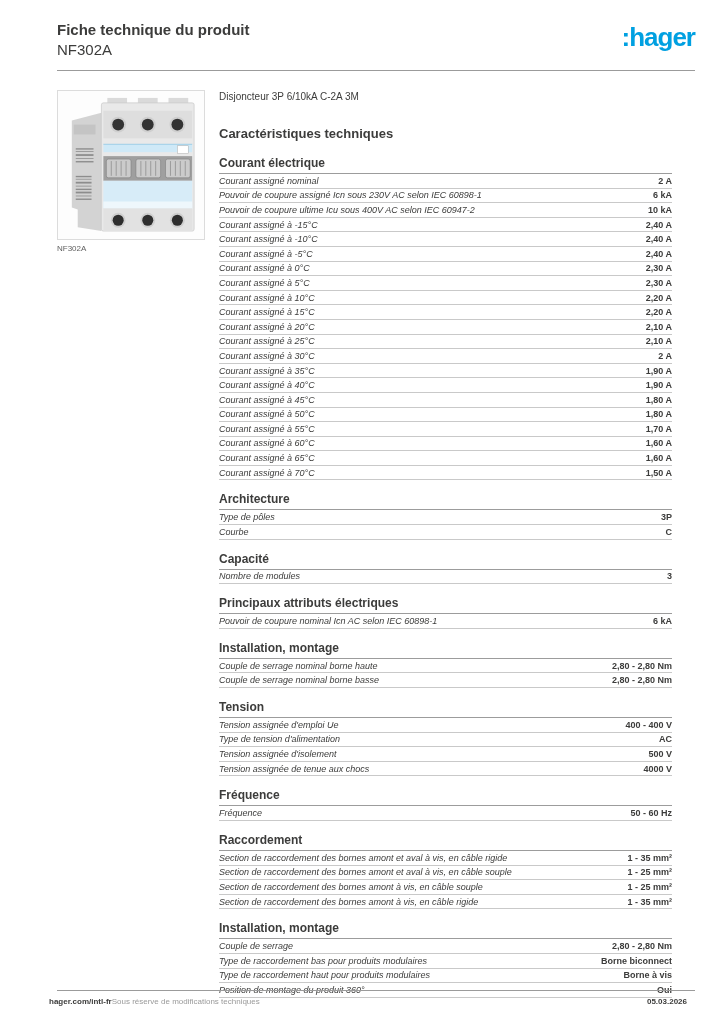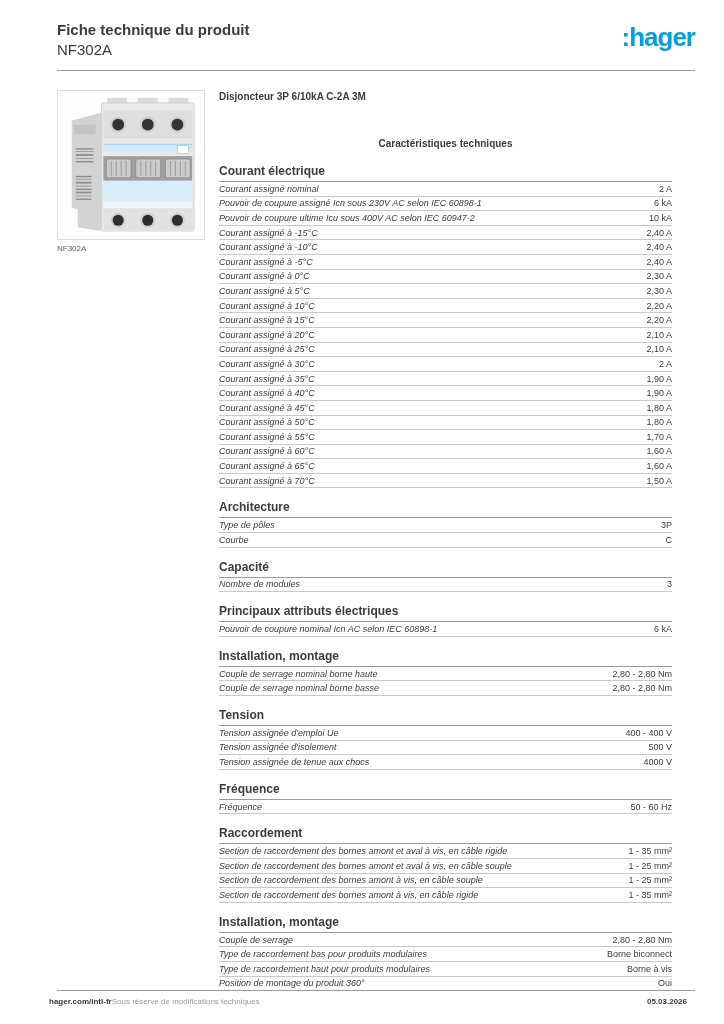--- a/index.html
+++ b/index.html
@@ -30,35 +30,35 @@
     border: 1px solid #dcdcdc; background: #fdfdfd;
     display: flex; align-items: center; justify-content: center;
   }
   .image-caption {
     position: absolute; left: 57px; top: 244px;
     font-size: 8px; color: #5f5f5f;
   }
 
   
   .right-col { position: absolute; left: 219px; top: 91px; width: 453px; }
-  .product-title { font-size: 10px; font-weight: bold; margin-bottom: 36px; }
-  .char-title { font-size: 10px; font-weight: bold; margin-bottom: 15px; text-align: center; }
+  .product-title { font-size: 10px; font-weight: normal; margin-bottom: 24px; }
+  .char-title { font-size: 13px; font-weight: bold; margin-bottom: 15px; }
 
   .group { margin-bottom: 12px; }
   .group-header {
     font-size: 12px; font-weight: bold;
     padding-bottom: 3px; border-bottom: 1px solid #9c9c9c;
   }
   .spec-row {
     display: flex; justify-content: space-between; align-items: center;
     height: 14.6px; border-bottom: 1px solid #c9c9c9;
     font-size: 9px;
   }
   .spec-label { text-align: center; white-space: nowrap; font-style: italic; }
-  .spec-value { text-align: left; white-space: nowrap; }
+  .spec-value { text-align: left; white-space: nowrap; font-weight: bold; }
 
   
   .footer-rule { position: absolute; left: 57px; top: 990px; width: 638px; height: 1px; background: #9b9b9b; }
   .footer { position: absolute; left: 49px; top: 997px; width: 638px; font-size: 8px; display: flex; align-items: center; }
   .footer-site { font-weight: bold; color: #3c3c3b; text-decoration: none; }
   .footer-notice { flex: 1; text-align: left; color: #9a9a9a; font-weight: normal; }
   .footer-date { font-weight: bold; }
 </style>
 </head>
 <body>
@@ -276,20 +276,24 @@
           <span class="spec-value">2,80 - 2,80 Nm</span>
         </div>
       </div>
       <div class="group">
         <div class="group-header">Tension</div>
         <div class="spec-row">
           <span class="spec-label">Tension assignée d'emploi Ue</span>
           <span class="spec-value">400 - 400 V</span>
         </div>
         <div class="spec-row">
+          <span class="spec-label">Type de tension d'alimentation</span>
+          <span class="spec-value">AC</span>
+        </div>
+        <div class="spec-row">
           <span class="spec-label">Tension assignée d'isolement</span>
           <span class="spec-value">500 V</span>
         </div>
         <div class="spec-row">
           <span class="spec-label">Tension assignée de tenue aux chocs</span>
           <span class="spec-value">4000 V</span>
         </div>
       </div>
       <div class="group">
         <div class="group-header">Fréquence</div>

